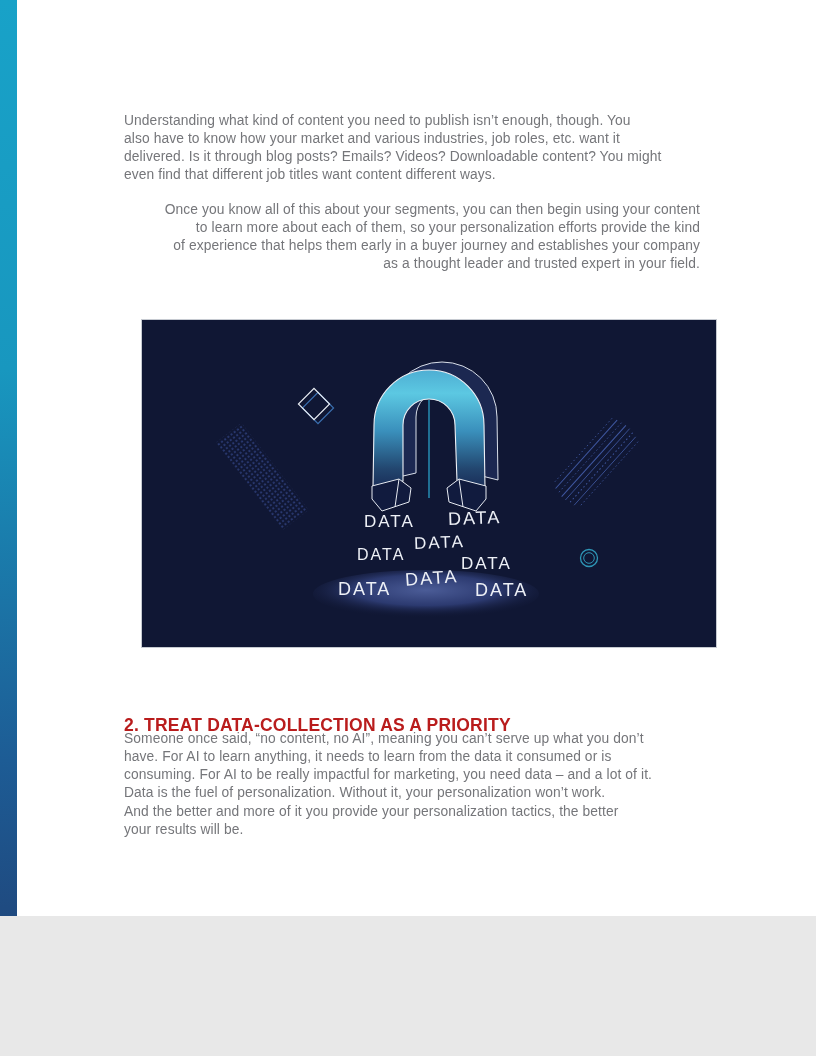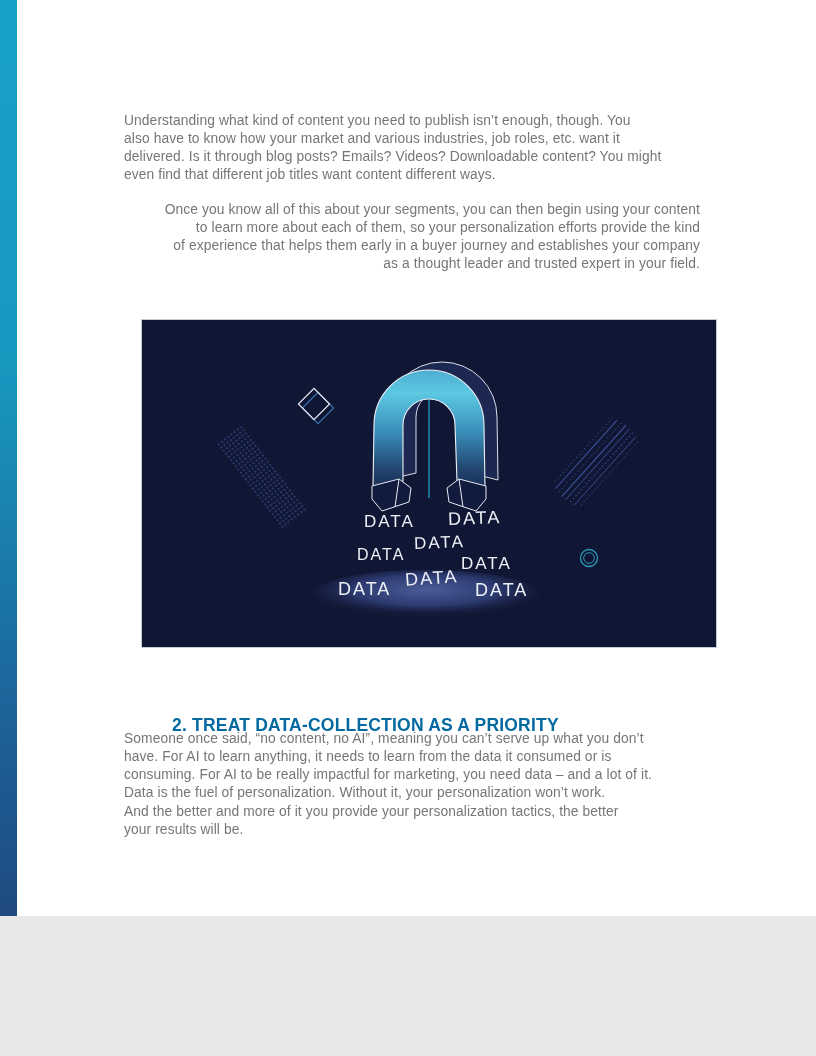--- a/index.html
+++ b/index.html
@@ -25,21 +25,21 @@
     position:absolute;left:121px;top:319px;width:576px;height:329px;
     background:#101734;border:1px solid #c6cad1;box-sizing:border-box;overflow:hidden;margin-left:20px;
   }
   .illustration svg{position:absolute;left:0;top:0;}
   .data-word{
     position:absolute;color:#edf0f6;letter-spacing:2px;white-space:nowrap;
     font-family:"Liberation Sans",sans-serif;font-weight:400;
   }
   .section-heading{
     position:absolute;left:124px;top:700px;width:600px;
-    color:#0369a1;font-size:17.5px;font-weight:bold;letter-spacing:0.2px;margin-left:48px;
+    color:#b91c1c;font-size:17.5px;font-weight:bold;letter-spacing:0.2px;
   }
   .footer-line{
     position:absolute;left:57px;top:996px;width:654px;height:2px;background:#878b92;
   }
   .page-number{
     position:absolute;left:741px;top:987px;width:20px;
     color:#1f2c50;font-size:13px;font-weight:bold;text-align:left;
   }
 </style>
 </head>

